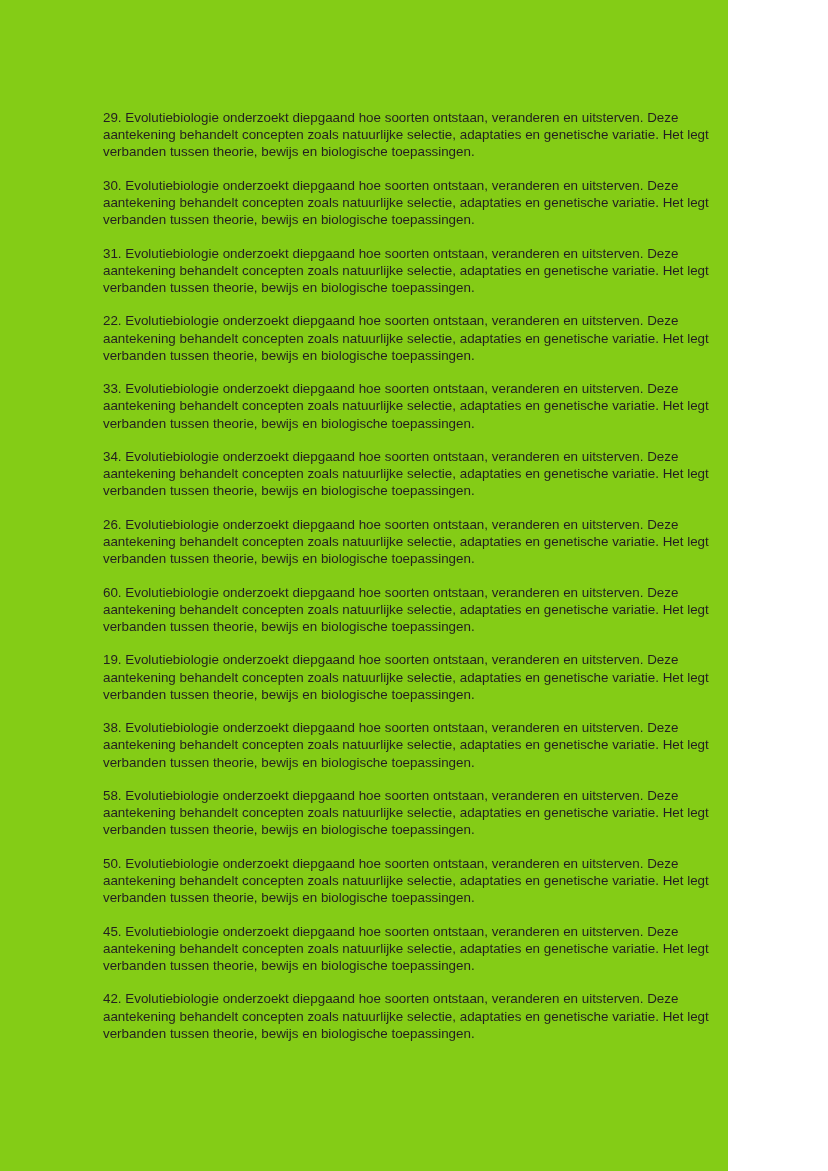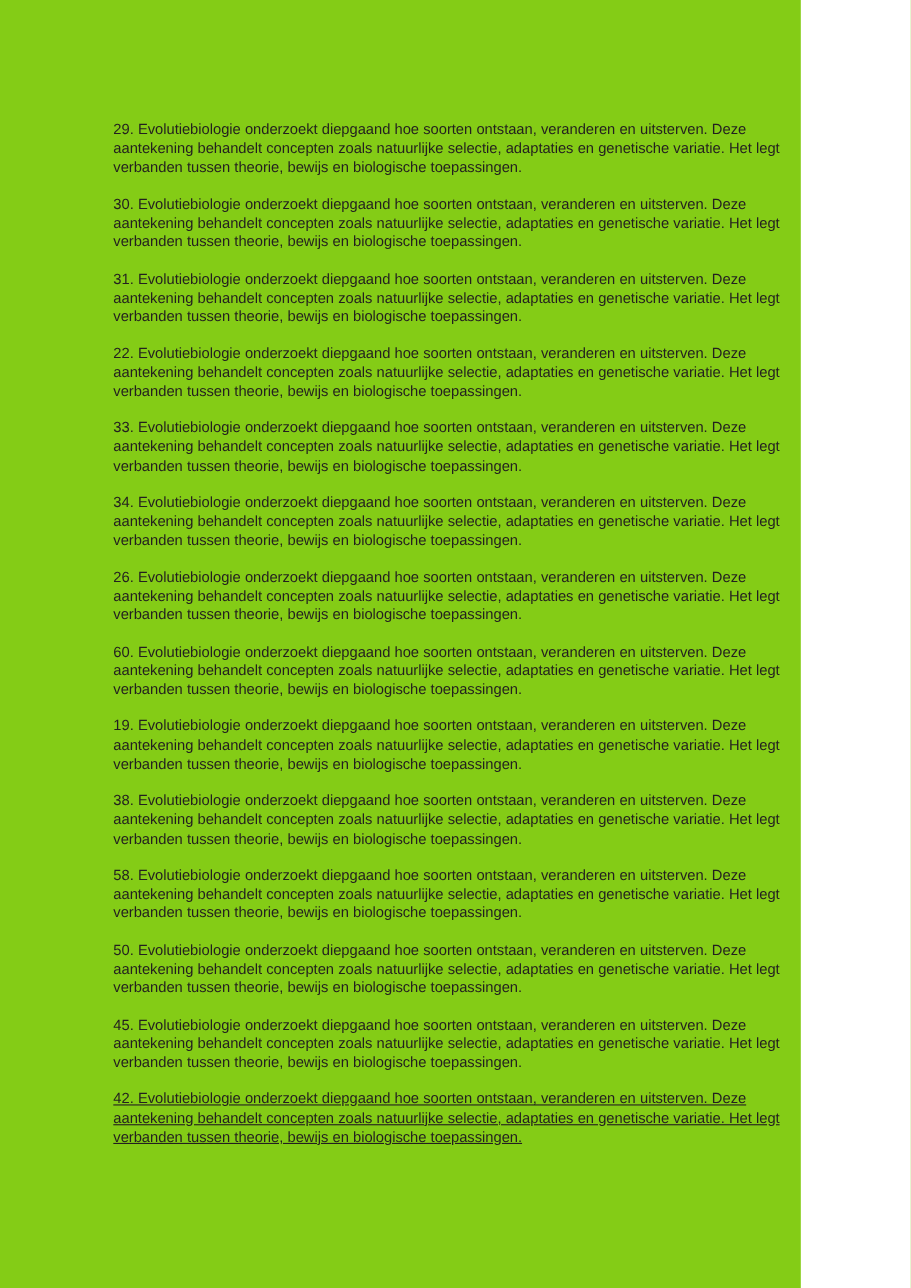--- a/index.html
+++ b/index.html
@@ -36,21 +36,20 @@
     line-height: 17.2px;
     color: #231f20;
     margin: 0 0 16.2px 0;
     text-align: left;
     letter-spacing: -0.02px;
     word-spacing: 0.1px;
   }
 
   .note-paragraph:last-child {
     margin-bottom: 12px;
-    text-decoration: underline;
   }
 </style>
 </head>
 <body>
 
 <div class="page">
   <div class="content-column">
 
   <p class="note-paragraph">29. Evolutiebiologie onderzoekt diepgaand hoe soorten ontstaan, veranderen en uitsterven. Deze aantekening behandelt concepten zoals natuurlijke selectie, adaptaties en genetische variatie. Het legt verbanden tussen theorie, bewijs en biologische toepassingen.</p>
       <p class="note-paragraph">30. Evolutiebiologie onderzoekt diepgaand hoe soorten ontstaan, veranderen en uitsterven. Deze aantekening behandelt concepten zoals natuurlijke selectie, adaptaties en genetische variatie. Het legt verbanden tussen theorie, bewijs en biologische toepassingen.</p>

